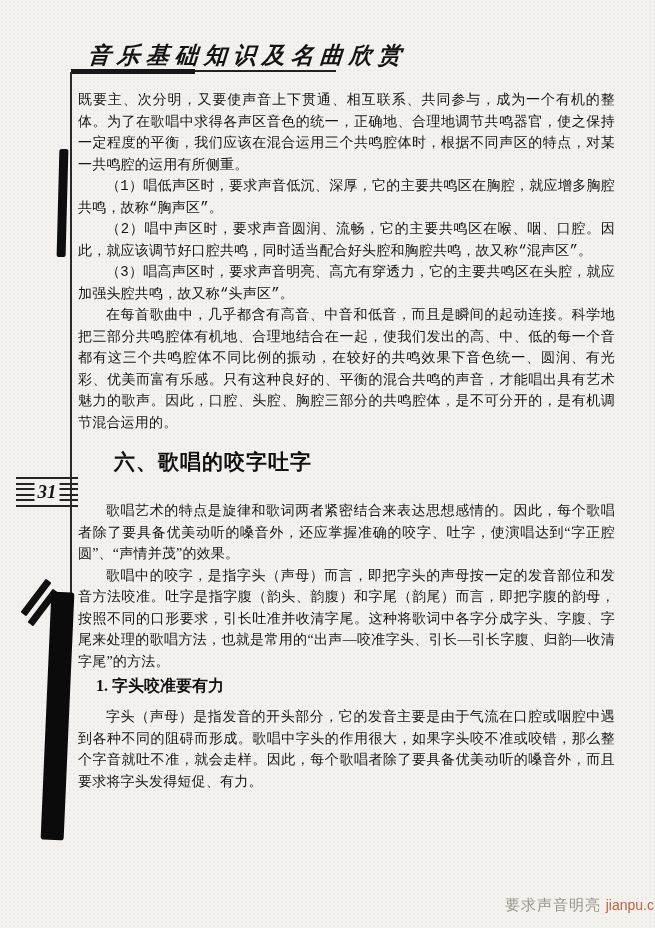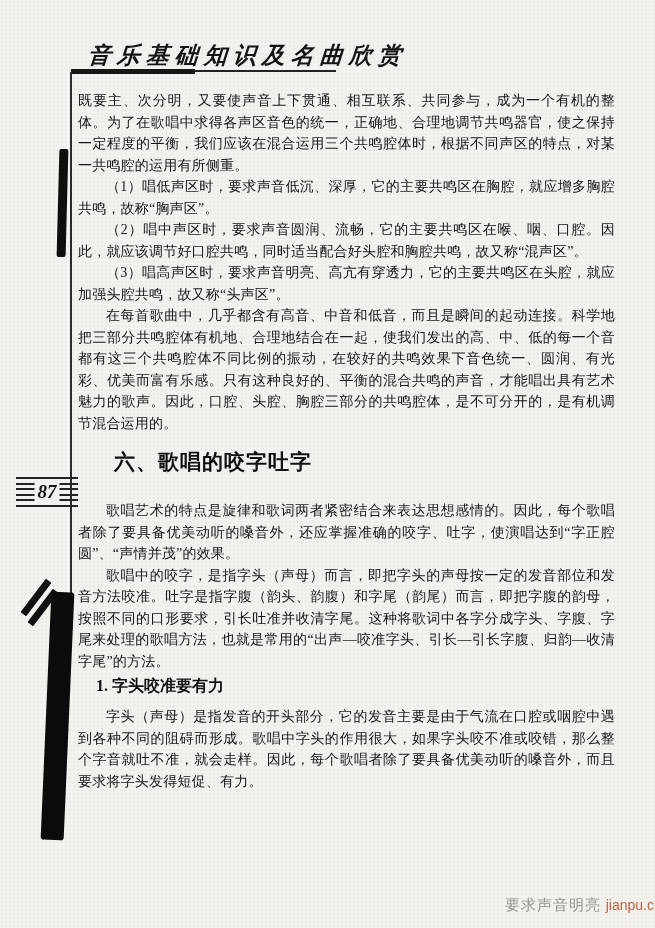--- a/index.html
+++ b/index.html
@@ -58,21 +58,21 @@
   }
 
   
   .text-block {
     position: absolute; left: 78px; width: 537px;
     font-size: 14px; line-height: 21.5px; letter-spacing: 0.2px;
     color: #151515; text-align: justify;
   }
   .text-block p { margin: 0; text-indent: 2em; }
   .text-block p.no-indent { text-indent: 0; }
-  #block-1 { top: 90px; }
+  #block-1 { top: 90px; font-family: Liberation Mono, monospace; }
   #block-2 { top: 500px; }
   #block-3 { top: 706px; }
 
   .section-heading {
     position: absolute; left: 114px; top: 448px;
     font-size: 21px; font-weight: bold; letter-spacing: 1px; color: #101010;
     white-space: nowrap;
   }
   .subsection-heading {
     position: absolute; left: 96px; top: 676px;
@@ -97,21 +97,21 @@
   <div class="rule-thick"></div>
   <div class="rule-thin"></div>
   <div class="left-rule"></div>
 
   <div class="bar-top"></div>
   <div class="chevron chevron-1"></div>
   <div class="chevron chevron-2"></div>
   <div class="bar-big"></div>
 
   <div class="pagenum-block">
-    <span class="pagenum">87</span>
+    <span class="pagenum">31</span>
   </div>
 
   <div class="text-block" id="block-1">
     <p class="no-indent">既要主、次分明，又要使声音上下贯通、相互联系、共同参与，成为一个有机的整体。为了在歌唱中求得各声区音色的统一，正确地、合理地调节共鸣器官，使之保持一定程度的平衡，我们应该在混合运用三个共鸣腔体时，根据不同声区的特点，对某一共鸣腔的运用有所侧重。</p>
     <p>（1）唱低声区时，要求声音低沉、深厚，它的主要共鸣区在胸腔，就应增多胸腔共鸣，故称“胸声区”。</p>
     <p>（2）唱中声区时，要求声音圆润、流畅，它的主要共鸣区在喉、咽、口腔。因此，就应该调节好口腔共鸣，同时适当配合好头腔和胸腔共鸣，故又称“混声区”。</p>
     <p>（3）唱高声区时，要求声音明亮、高亢有穿透力，它的主要共鸣区在头腔，就应加强头腔共鸣，故又称“头声区”。</p>
     <p>在每首歌曲中，几乎都含有高音、中音和低音，而且是瞬间的起动连接。科学地把三部分共鸣腔体有机地、合理地结合在一起，使我们发出的高、中、低的每一个音都有这三个共鸣腔体不同比例的振动，在较好的共鸣效果下音色统一、圆润、有光彩、优美而富有乐感。只有这种良好的、平衡的混合共鸣的声音，才能唱出具有艺术魅力的歌声。因此，口腔、头腔、胸腔三部分的共鸣腔体，是不可分开的，是有机调节混合运用的。</p>
   </div>
 

